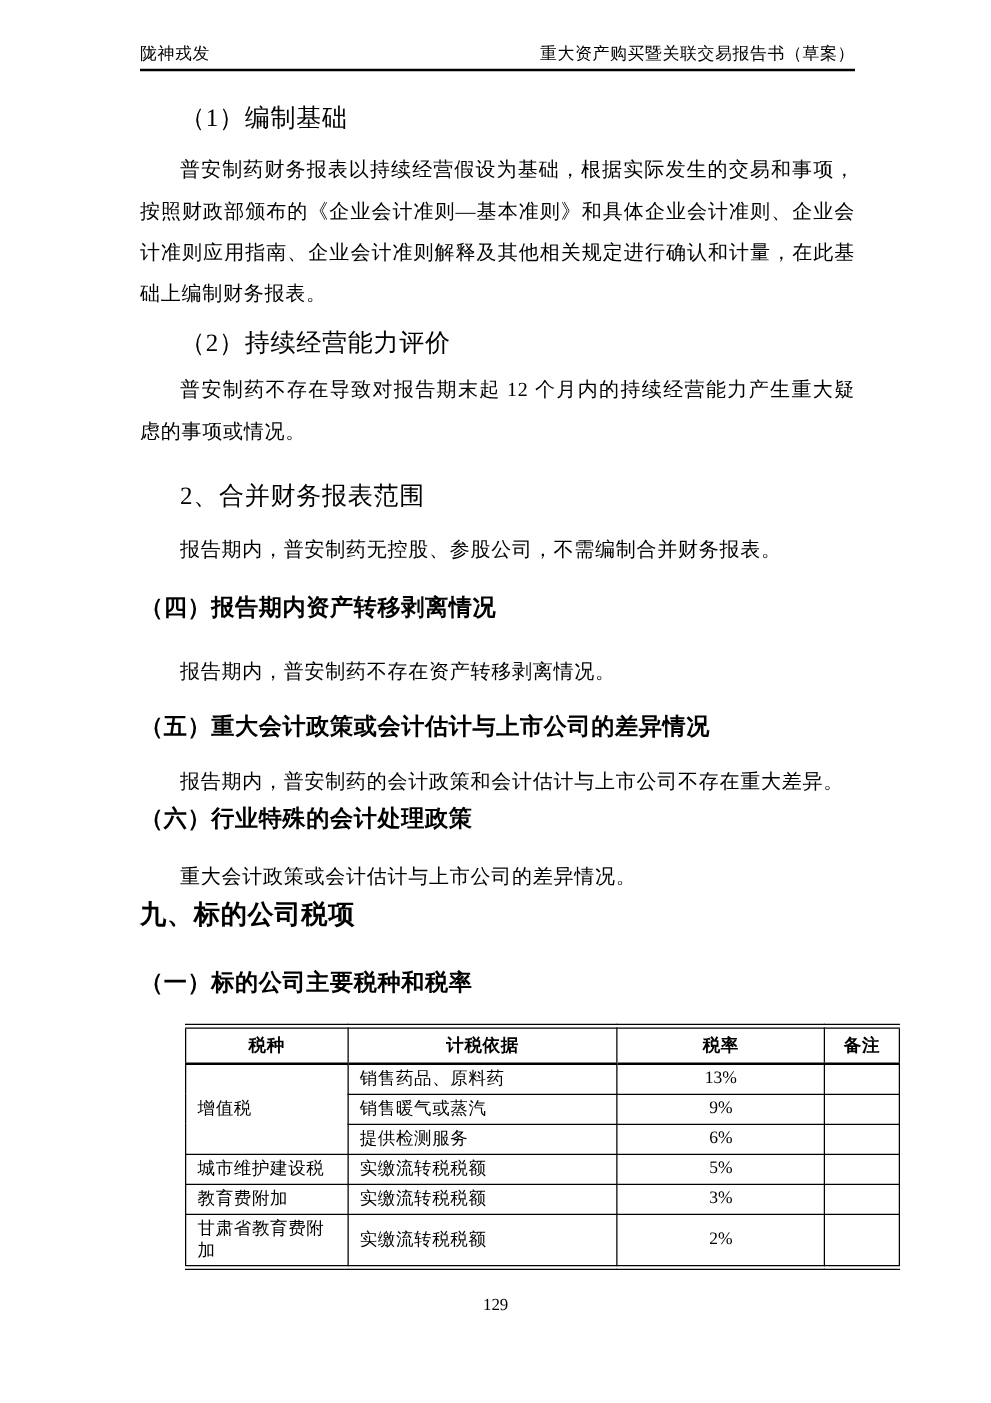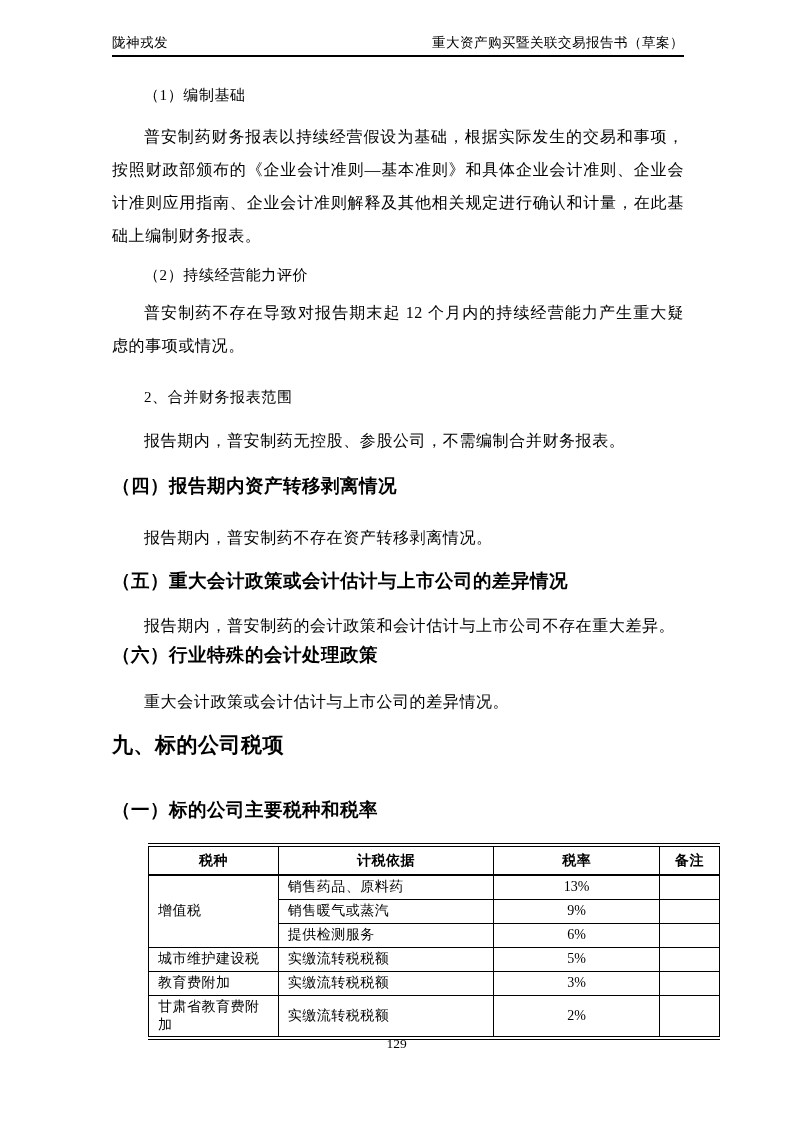--- a/index.html
+++ b/index.html
@@ -33,21 +33,21 @@
   }
   
   .para {
     font-size: 16px;
     line-height: 33px;
     text-align: justify;
     text-indent: 32px;
     letter-spacing: 0.6px;
   }
   .sub-head {
-    font-size: 15px;
+    font-size: 20px;
     line-height: 20px;
     text-indent: 32px;
     letter-spacing: 0.6px;
   }
   .h2 {
     font-family: "Liberation Sans", "DejaVu Sans", sans-serif;
     font-weight: bold;
     font-size: 18.5px;
     line-height: 26px;
     letter-spacing: 0.5px;
@@ -64,22 +64,22 @@
   .mt-b2 { margin-top: 13px; }
   .mt-b3 { margin-top: 11px; }
   .mt-b4 { margin-top: 25px;  }
   .mt-b5 { margin-top: 17px; }
   .mt-b6 { margin-top: 16px; }
   .mt-b7 { margin-top: 22px; }
   .mt-b8 { margin-top: 14px; }
   .mt-b9 { margin-top: 15px; }
   .mt-b10 { }
   .mt-b11 { margin-top: 17px; }
-  .mt-b12 { margin-top: 13px; }
-  .mt-b13 { margin-top: 38px; }
+  .mt-b12 { }
+  .mt-b13 { margin-top: 27px; }
   .mt-table { margin-top: 20px; }
   
   table.tax {
     width: 100%;
     border-collapse: collapse;
     border-top: 4px double #000;
     border-bottom: 4px double #000;
     font-size: 14px;
     margin-left: 36px;
   }

